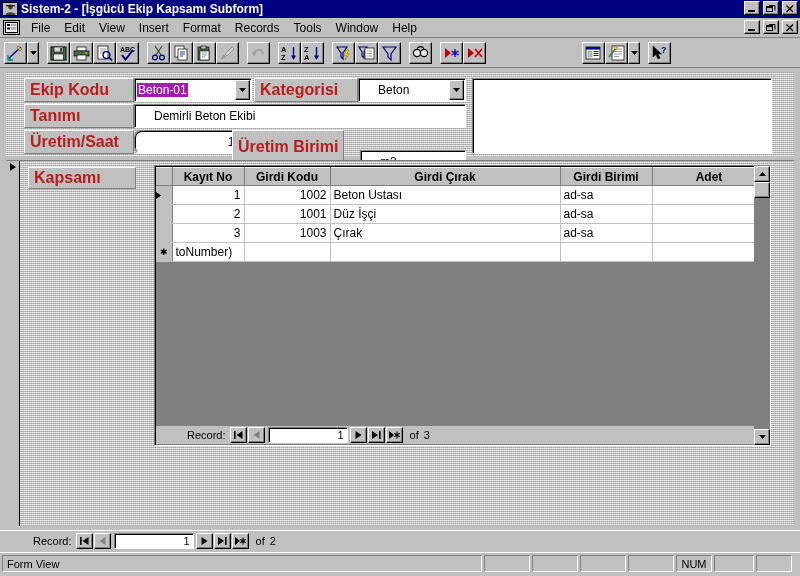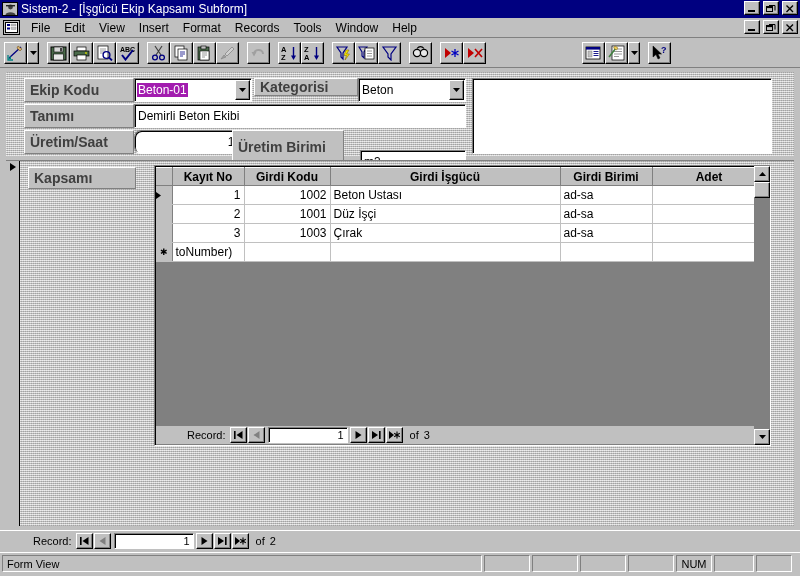--- a/index.html
+++ b/index.html
@@ -15,21 +15,21 @@
   
   .titlebar{
     position:absolute;left:0;top:0;width:800px;height:18px;
     background:#000080;color:#ffffff;display:flex;align-items:center;
   }
   .titlebar .tb-icon{
     width:16px;height:14px;margin-left:2px;margin-right:3px;
     background:#c0c0c0;border:1px solid #000;box-sizing:border-box;
     display:flex;align-items:center;justify-content:center;font-size:9px;line-height:1;color:#000;
   }
-  .titlebar .tb-text{font-weight:normal;font-size:12px;letter-spacing:0px;}
+  .titlebar .tb-text{font-weight:bold;font-size:12px;letter-spacing:0px;}
   .winbtns{position:absolute;right:2px;top:1px;display:flex;gap:0px;}
   .winbtn{
     width:16px;height:14px;margin-left:1px;background:#c0c0c0;
     border-top:1px solid #ffffff;border-left:1px solid #ffffff;
     border-right:1px solid #000000;border-bottom:1px solid #000000;
     box-shadow:inset -1px -1px 0 #808080;
     display:flex;align-items:center;justify-content:center;
     font-size:9px;line-height:1;color:#000;box-sizing:border-box;font-weight:bold;
   }
   .winbtn.gap{margin-left:3px;}
@@ -96,28 +96,28 @@
     border-top:1px solid #808080;
   }
   .recsel{
     position:absolute;left:0;top:0;width:14px;height:100%;
     background:#c0c0c0;border-right:1px solid #000;box-sizing:border-box;
     display:flex;justify-content:center;padding-top:2px;font-size:9px;color:#000;
   }
 
   
   .lbl{
-    position:absolute;background:#c0c0c0;color:#404040;font-weight:bold;font-size:14px;
+    position:absolute;background:#c0c0c0;color:#b91c1c;font-weight:bold;font-size:16px;
     display:flex;align-items:center;padding-left:5px;box-sizing:border-box;
     border-top:1px solid #ffffff;border-left:1px solid #ffffff;
     border-right:1px solid #808080;border-bottom:1px solid #808080;
   }
   .fld{
     position:absolute;background:#ffffff;color:#000;font-size:12px;
-    display:flex;align-items:center;padding-left:3px;box-sizing:border-box;
+    display:flex;align-items:center;padding-left:19px;box-sizing:border-box;
     border-top:1px solid #808080;border-left:1px solid #808080;
     border-right:1px solid #ffffff;border-bottom:1px solid #ffffff;
     box-shadow:inset 1px 1px 0 #000000;
   }
   .fld.right{justify-content:flex-end;padding-right:4px;border-radius:7px;}
   .fld .sel{background:#a21caf;color:#ffffff;padding:0 1px;}
   .combobtn{
     position:absolute;right:1px;top:1px;width:15px;bottom:1px;
     background:#c0c0c0;
     border-top:1px solid #ffffff;border-left:1px solid #ffffff;
@@ -476,21 +476,21 @@
 
       <div class="fld" style="left:128px;top:6px;width:118px;height:24px;padding-left:2px;">
         <span class="sel">Beton-01</span>
         <div class="combobtn">
           <svg width="7" height="4">
               <path d="M0 0 L7 0 L3.5 4 Z" fill="#000"></path>
             </svg>
         </div>
       </div>
 
-      <div class="lbl" style="left:248px;top:6px;width:104px;height:18px;">Kategorisi</div>
+      <div class="lbl" style="left:248px;top:6px;width:104px;height:24px;">Kategorisi</div>
 
       <div class="fld" style="left:352px;top:6px;width:108px;height:24px;">
         <span>Beton</span>
         <div class="combobtn">
           <svg width="7" height="4">
               <path d="M0 0 L7 0 L3.5 4 Z" fill="#000"></path>
             </svg>
         </div>
       </div>
 
@@ -535,21 +535,21 @@
                 <col style="width:86px">
               <col style="width:230px">
                 <col style="width:92px">
                 <col style="width:114px">
             </colgroup>
             <thead>
               <tr>
                 <th class="sel"></th>
                 <th class="ctr">Kayıt No</th>
                 <th class="ctr">Girdi Kodu</th>
-                <th class="ctr">Girdi İşgücü</th>
+                <th class="ctr">Girdi Çırak</th>
                 <th class="ctr">Girdi Birimi</th>
                 <th class="ctr">Adet</th>
               </tr>
             </thead>
             <tbody>
               <tr>
                 <td class="sel">
                     <svg width="5" height="7">
                       <path d="M0 0 L5 3.5 L0 7 Z" fill="#000"></path>
                     </svg>

